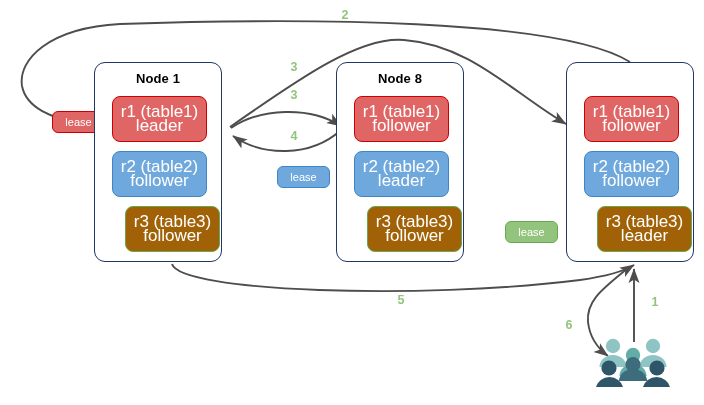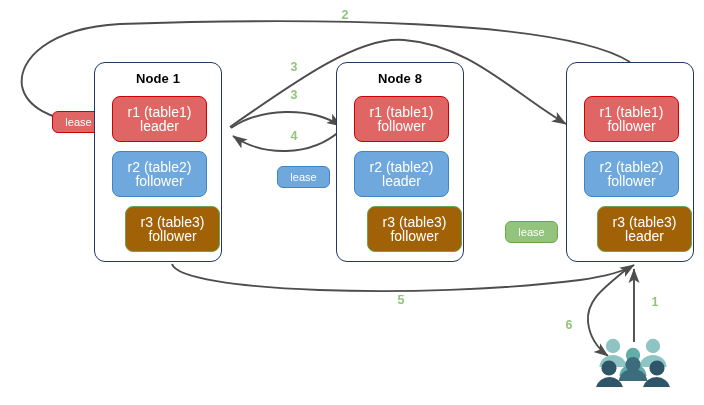--- a/index.html
+++ b/index.html
@@ -46,21 +46,21 @@
   }
   .range {
     position: absolute;
     box-sizing: border-box;
     border-radius: 8px;
     display: flex;
     flex-direction: column;
     align-items: center;
     justify-content: center;
     color: #ffffff;
-    font-size: 14px;
+    font-size: 17px;
     line-height: 14px;
     text-align: center;
   }
   .range span { display: block; }
   .r-red   { background: #e06666; border: 1.6px solid #cc0000; }
   .r-blue  { background: #6fa8dc; border: 1.6px solid #3d85c6; }
   .r-green { background: #a16207; border: 1.6px solid #6aa84f; margin-left: 13px; }
 
   .lease {
     position: absolute;

